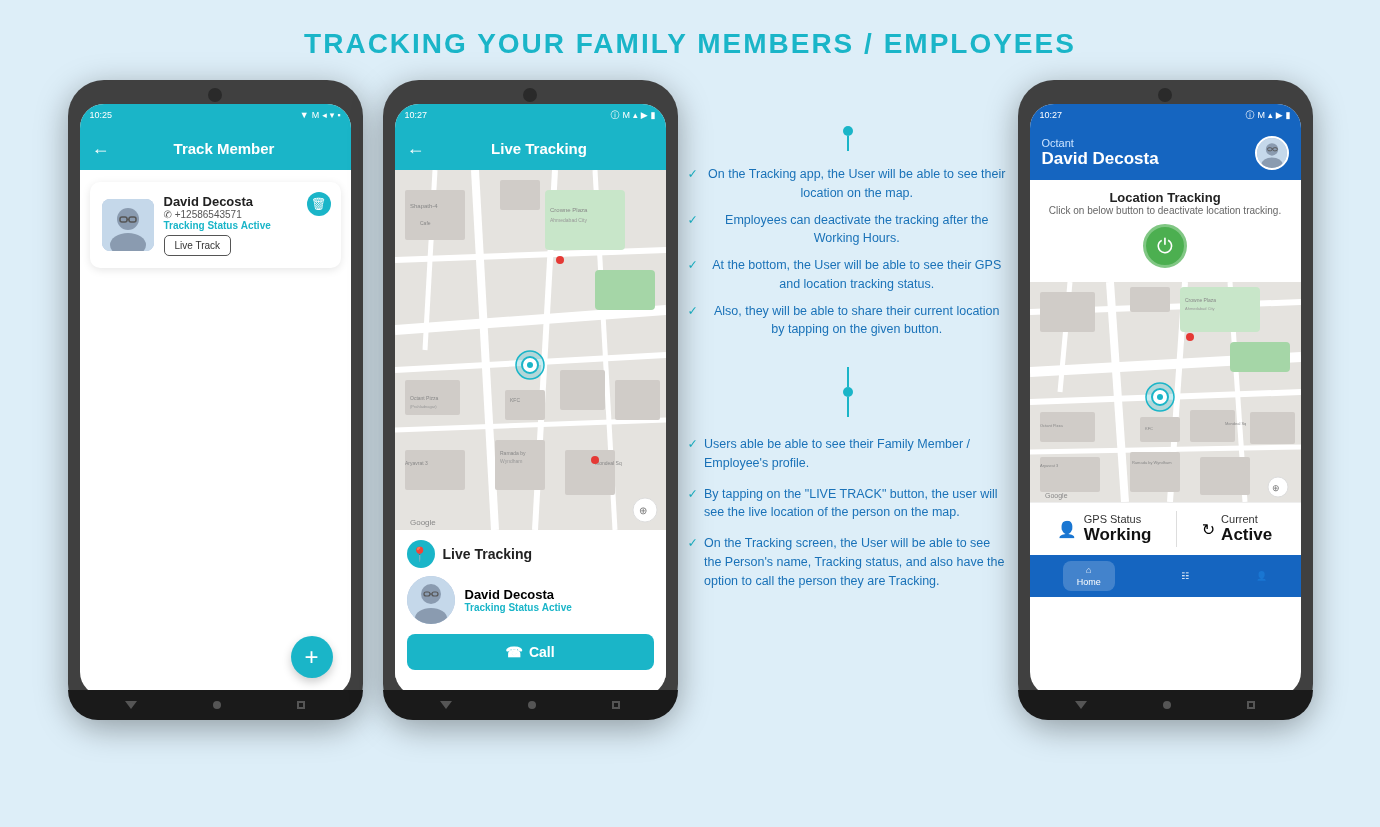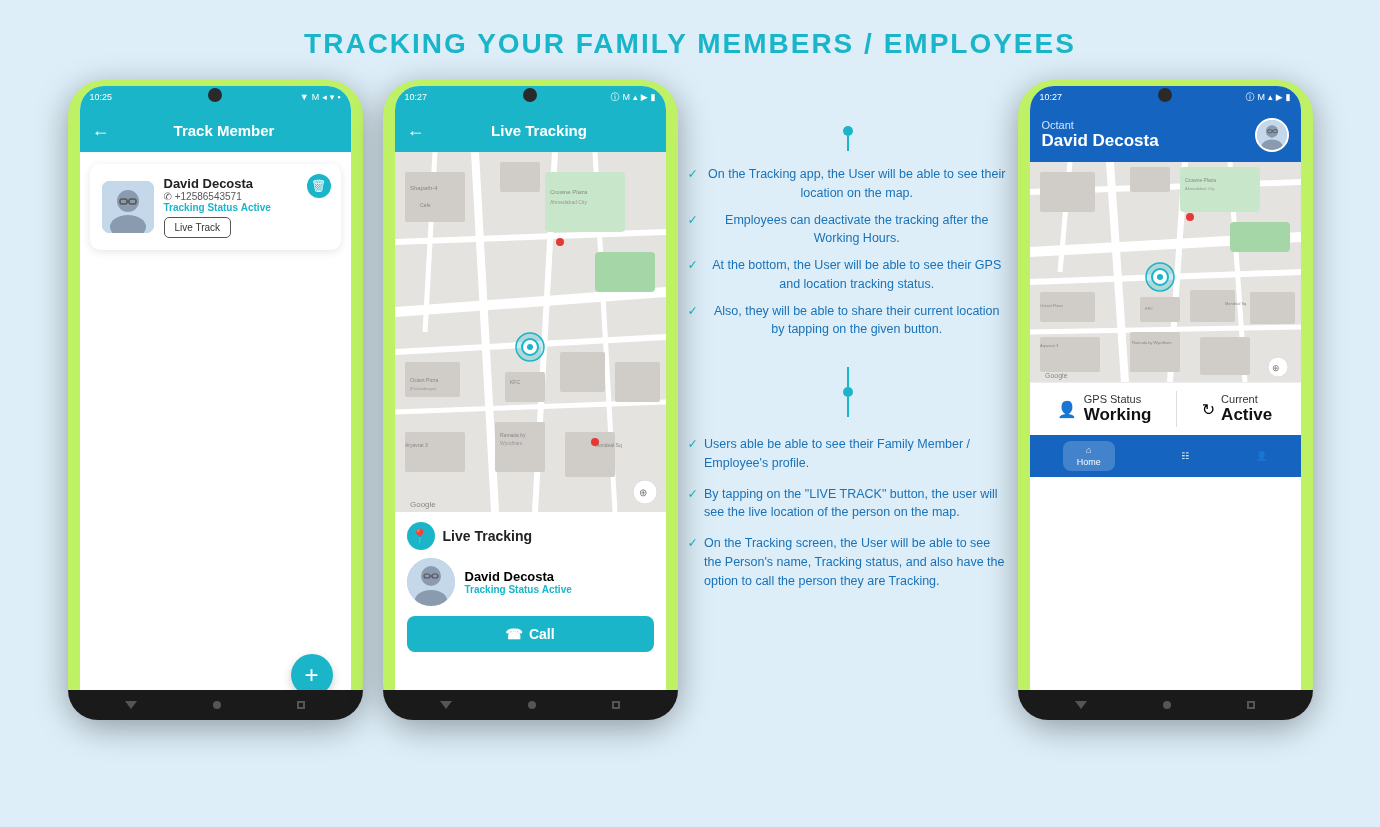--- a/index.html
+++ b/index.html
@@ -28,24 +28,24 @@
       align-items: flex-start;
       gap: 0px;
       padding: 0 30px;
       position: relative;
     }
 
     
     .phone {
       width: 295px;
       height: 640px;
-      background: #bef264;
+      background: #404040;
       border-radius: 36px;
       position: relative;
-      padding: 6px 12px;
+      padding: 24px 12px;
       box-shadow: 0 8px 32px rgba(0,0,0,0.35);
       flex-shrink: 0;
     }
 
     .phone::before {
       content: '';
       position: absolute;
       top: 8px;
       left: 50%;
       transform: translateX(-50%);
@@ -750,20 +750,29 @@
             <circle cx="17" cy="13" r="7" fill="#8a9bb0"></circle>
             <ellipse cx="17" cy="30" rx="12" ry="8" fill="#8a9bb0"></ellipse>
             <rect x="12" y="11" width="5" height="3.5" rx="1.5" fill="none" stroke="#555" stroke-width="1"></rect>
             <rect x="18" y="11" width="5" height="3.5" rx="1.5" fill="none" stroke="#555" stroke-width="1"></rect>
             <line x1="17" y1="12.5" x2="18" y2="12.5" stroke="#555" stroke-width="1"></line>
           </svg>
         </div>
       </div>
 
       
+      <div class="location-section">
+        <div class="loc-title">Location Tracking</div>
+        <div class="loc-subtitle">Click on below button to deactivate location tracking.</div>
+        <div class="power-btn-container">
+          <div class="power-btn">
+            <span class="power-icon">⏻</span>
+          </div>
+        </div>
+      </div>
 
       
       <div class="map-small">
         <svg width="100%" height="100%" viewBox="0 0 271 220" xmlns="http://www.w3.org/2000/svg">
           <rect width="271" height="220" fill="#e5e3df"></rect>
           <line x1="0" y1="90" x2="271" y2="75" stroke="#fff" stroke-width="10"></line>
           <line x1="0" y1="120" x2="271" y2="110" stroke="#fff" stroke-width="6"></line>
           <line x1="80" y1="0" x2="95" y2="220" stroke="#fff" stroke-width="8"></line>
           <line x1="155" y1="0" x2="140" y2="220" stroke="#fff" stroke-width="6"></line>
           <line x1="200" y1="0" x2="215" y2="220" stroke="#fff" stroke-width="5"></line>

